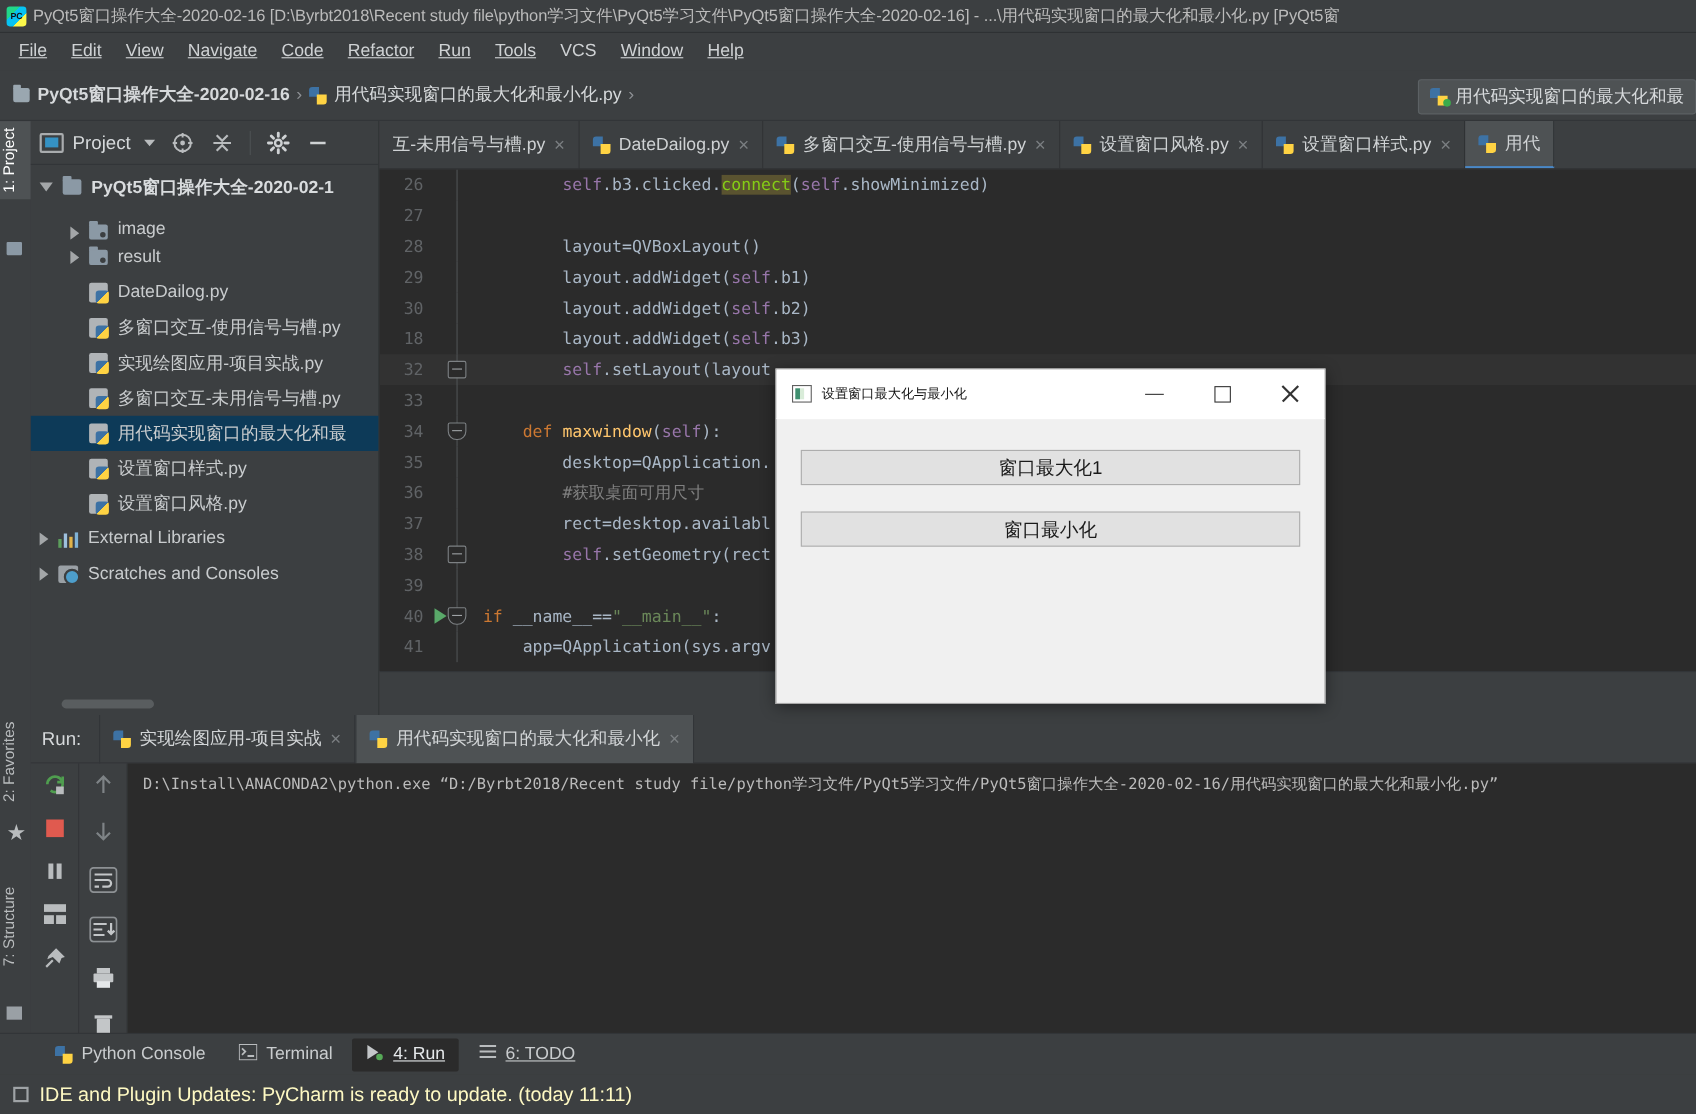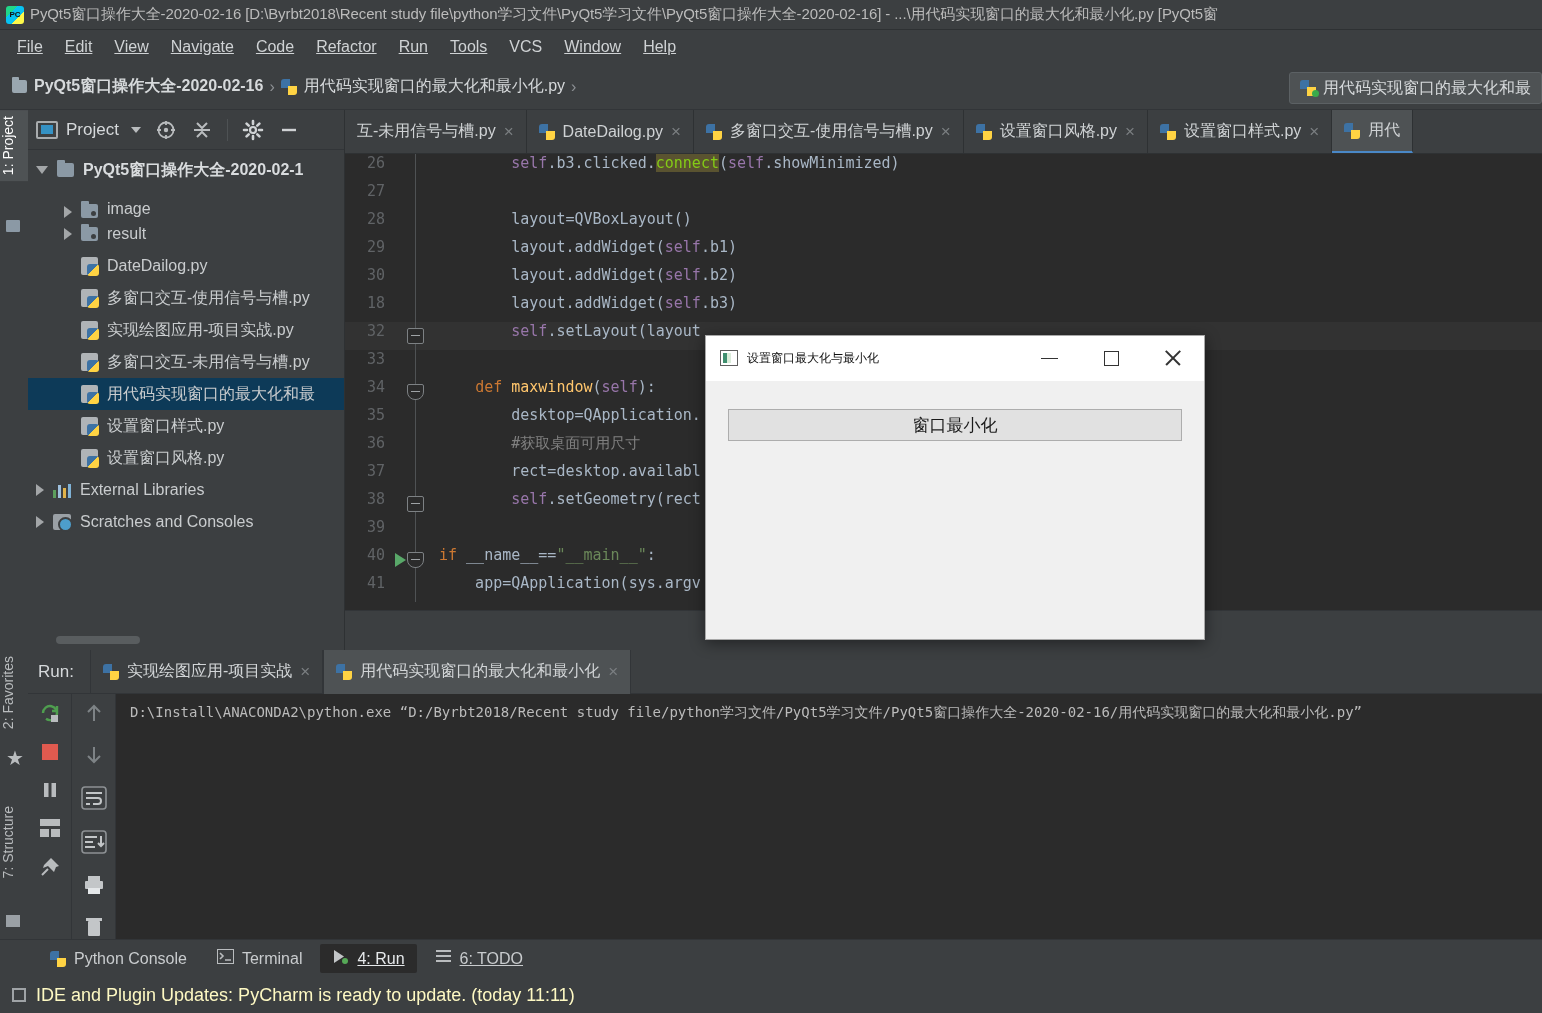--- a/index.html
+++ b/index.html
@@ -182,21 +182,21 @@
   .tab.active { background: #4e5254; border-bottom: 2px solid #4a88c7; }
   .tab-text { font-size: 16px; color: #cfd2d4; }
   .tab-close { font-size: 17px; color: #7b7f82; }
 
   
   .editor {
     position: absolute; left: 345px; top: 154px; right: 0; height: 456px;
     background: #2b2b2b; overflow: hidden;
   }
   .code-line {
-    height: 28px; display: flex; align-items: flex-start;
+    height: 28px; display: flex; align-items: center;
     font-family: "DejaVu Sans Mono", monospace; font-size: 15px;
     white-space: pre;
   }
   .code-line.hl { background: #323232; }
   .gutter {
     width: 48px; flex: 0 0 auto; text-align: right; padding-right: 8px;
     color: #606366; font-family:"DejaVu Sans Mono", monospace; font-size: 15px;
   }
   .fold {
     width: 46px; flex: 0 0 auto; position: relative; height: 28px;
@@ -692,17 +692,18 @@
           <span class="qt-min"></span>
         </span>
       <span class="qt-btn">
           <span class="qt-max"></span>
         </span>
       <span class="qt-btn">
           <span class="qt-close"></span>
         </span>
     </div>
     <div class="qt-body">
+      <div class="qt-push">窗口最大化1</div>
       <div class="qt-push">窗口最小化</div>
     </div>
   </div>
 
 </div>
 
 </body></html>

